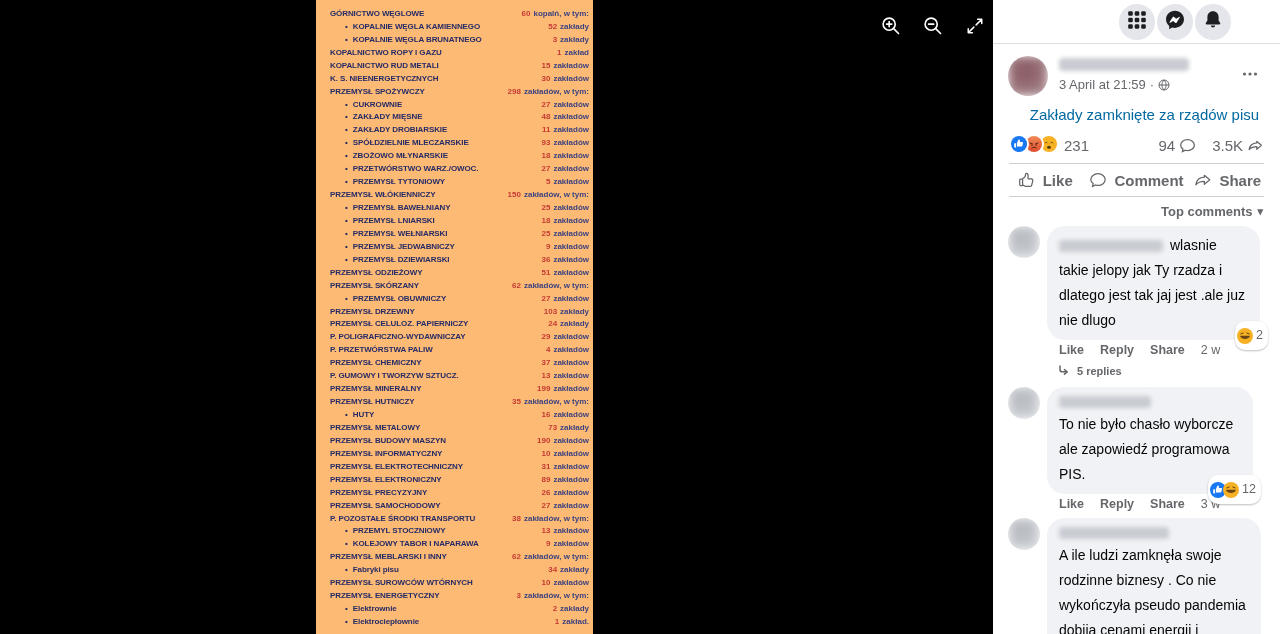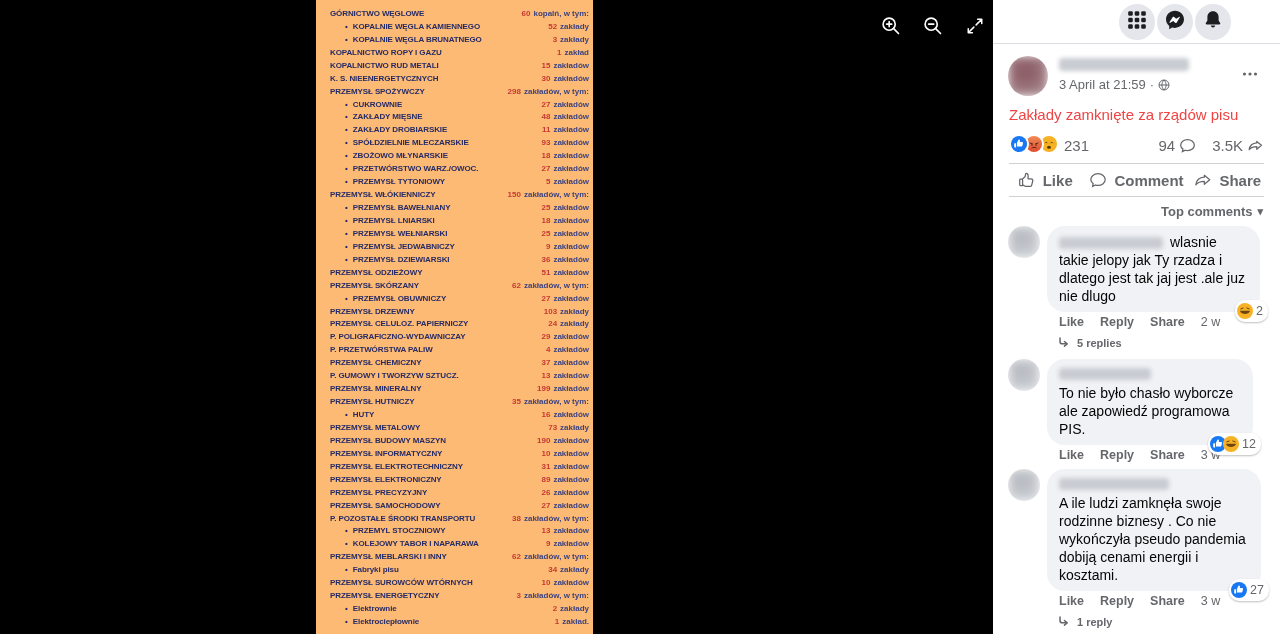--- a/index.html
+++ b/index.html
@@ -37,21 +37,21 @@
     background:radial-gradient(circle at 45% 40%, #8e5f68 20%, #a4848a 70%, #c9b6b9 100%); }
   .blurfill.gray { background:radial-gradient(circle at 45% 40%, #b9bcc2 20%, #cfd2d7 70%, #e6e8ec 100%); }
   .ph-info { flex:1; padding-left:11px; }
   .nameblur { height:13px; border-radius:4px; background:#c9ccd2; filter:blur(2px); }
   .nameblur.inline { display:inline-block; vertical-align:middle; height:12px; margin-right:7px; }
   .ph-name { width:130px; margin-top:2px; }
   .ph-time { display:flex; align-items:center; gap:4px; margin-top:6px;
     color:#65676b; font-size:13px; }
   .more-btn { background:none; border:none; cursor:pointer; padding:4px; margin-top:4px; }
 
-  .post-text { padding:10px 0 0 16px; font-size:15px; color:#ef4444; }
+  .post-text { padding:10px 0 0 16px; font-size:15px; color:#0369a1;text-align:center; }
 
   .reactions-row { display:flex; align-items:flex-end; padding:11px 16px 9px 16px;
     color:#65676b; font-size:15px; }
   .rx-cluster { display:flex; align-items:center; }
   .rx { width:20px; height:20px; border-radius:50%; border:2px solid #fff; display:flex; }
   .rx + .rx { margin-left:-5px; }
   .rx svg { width:16px; height:16px; }
   .rx-count { margin-left:5px; }
   .rr-right { margin-left:auto; display:flex; align-items:center; gap:4px; }
   .rr-right .gap { width:8px; }
@@ -64,21 +64,21 @@
     color:#65676b; font-size:15px; font-weight:600; font-family:inherit; }
 
   .sort-row { display:flex; justify-content:flex-end; align-items:center; gap:5px;
     padding:7px 17px 3px 16px; color:#65676b; font-size:13px; font-weight:600; cursor:pointer;margin-left:12px; }
   .caret { font-size:11px; }
 
   .comments { padding:4px 16px 0 15px; }
   .comment { display:flex; gap:7px; margin-bottom:7px; }
   .c-main { flex:1; min-width:0; }
   .bubble { position:relative; background:#f0f2f5; border-radius:18px; padding:7px 12px;
-    font-size:14px; line-height:18px; color:#050505; }
+    font-size:14px; line-height:25px; color:#050505; }
   .bubble .nameblur:not(.inline) { margin:2px 0 4px 0; height:12px; }
   .badge { position:absolute; right:-8px; bottom:-10px; display:flex; align-items:center;
     background:#fff; border-radius:10px; padding:2px 5px 2px 2px;
     box-shadow:0 1px 2px rgba(0,0,0,.25); cursor:pointer; }
   .badge .r16 { display:flex; width:16px; height:16px; }
   .badge .r16 + .r16 { margin-left:-3px; }
   .badge svg { width:16px; height:16px; }
   .bcount { margin-left:3px; font-size:12.5px; color:#65676b; }
   .c-meta { display:flex; gap:16px; margin:3px 0 0 12px; font-size:12.5px; color:#65676b; }
   .c-link { font-weight:bold; cursor:pointer; }

